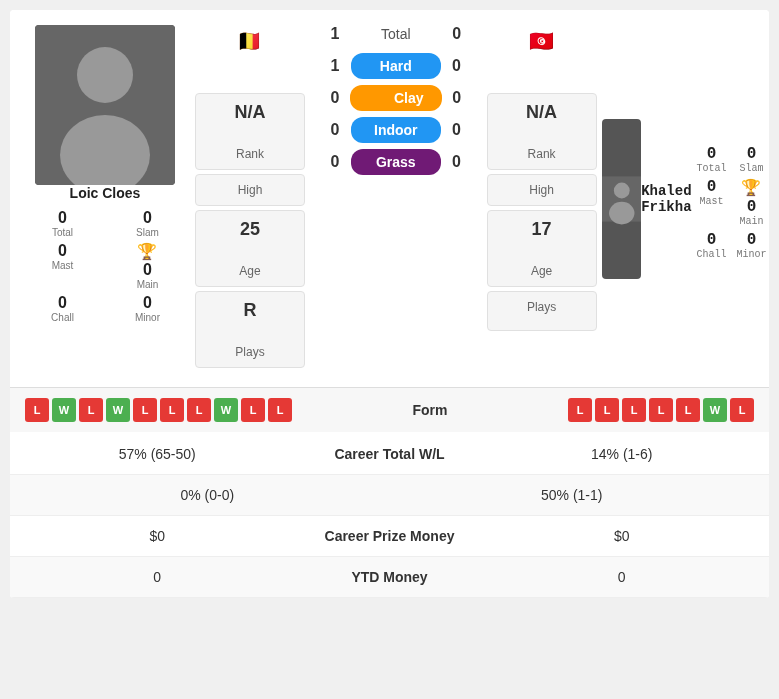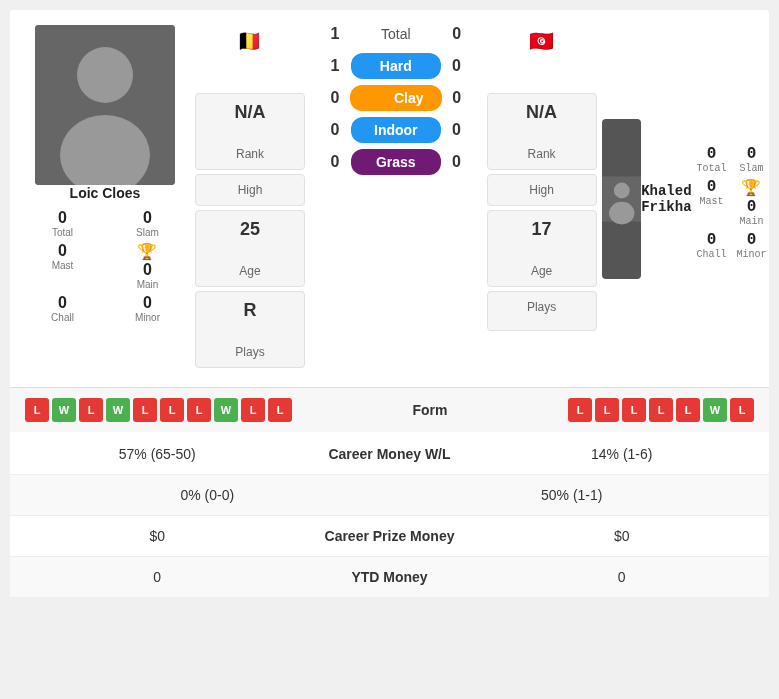--- a/index.html
+++ b/index.html
@@ -464,21 +464,21 @@
         <span class="form-badge form-badge-l">L</span>
         <span class="form-badge form-badge-l">L</span>
         <span class="form-badge form-badge-w">W</span>
         <span class="form-badge form-badge-l">L</span>
       </div>
   </div>
 
   <div class="stats-table" id="stats-table">
       <div class="stats-row">
     <span class="stats-left-val">57% (65-50)</span>
-    <span class="stats-center-label">Career Money W/L</span>
+    <span class="stats-center-label">Career Total W/L</span>
     <span class="stats-right-val">14% (1-6)</span>
   </div>
       <div class="stats-row">
     <span class="stats-left-val">0% (0-0)</span>
     <span class="stats-right-val">50% (1-1)</span>
   </div>
       <div class="stats-row">
     <span class="stats-left-val">$0</span>
     <span class="stats-center-label">Career Prize Money</span>
     <span class="stats-right-val">$0</span>

